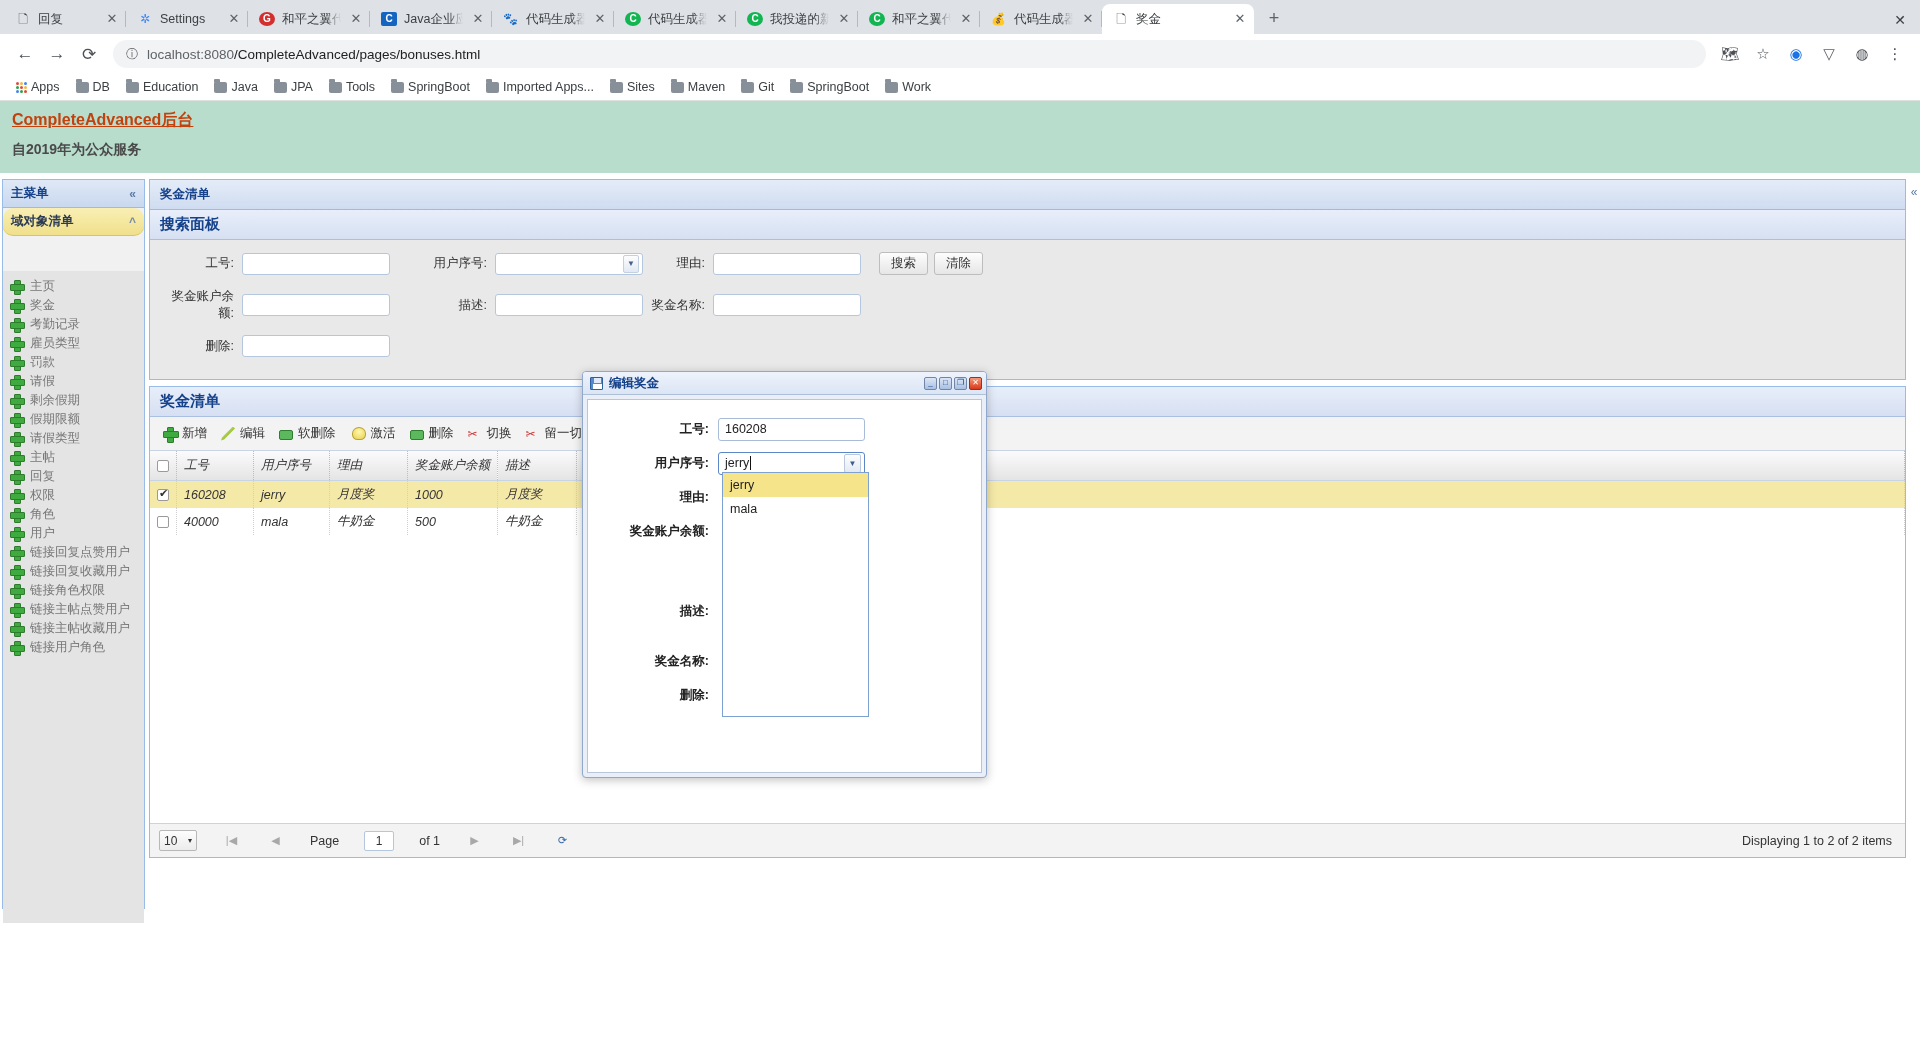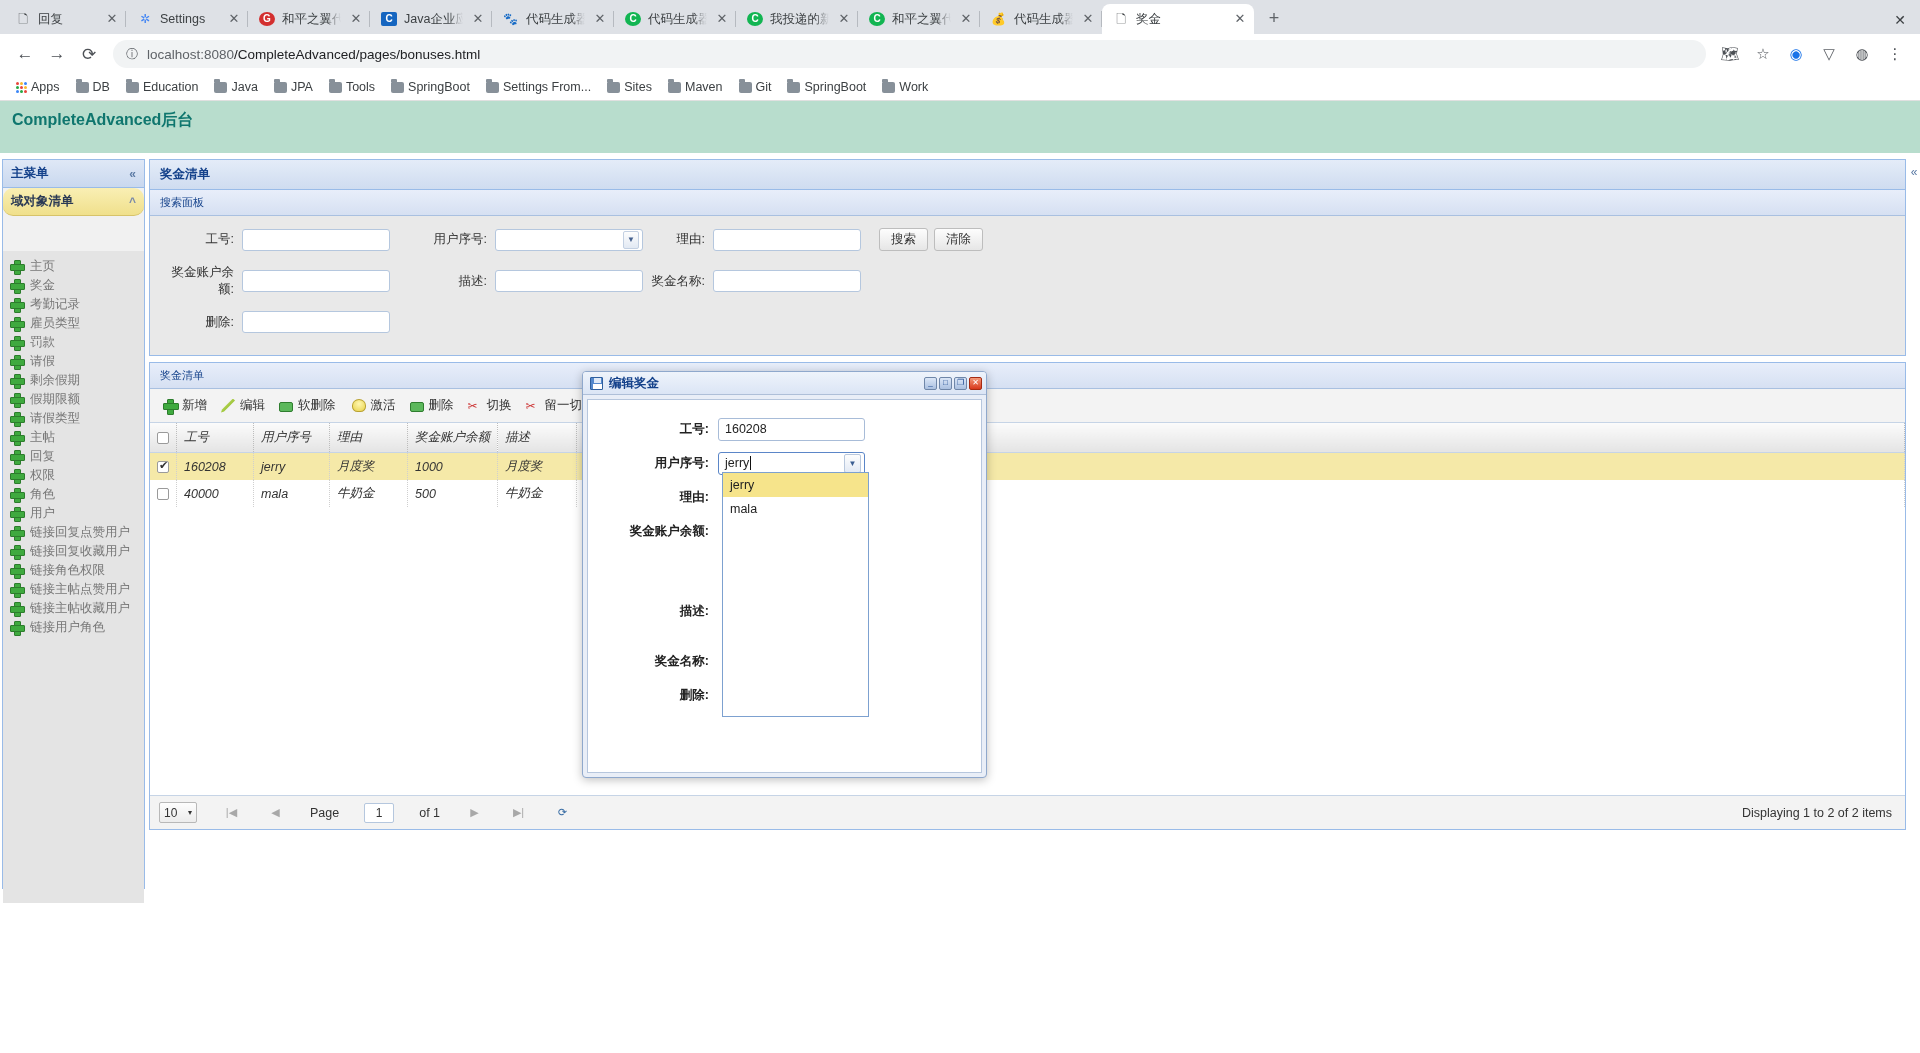--- a/index.html
+++ b/index.html
@@ -53,21 +53,21 @@
   .grid-icon i:nth-child(4){background:#28a745} .grid-icon i:nth-child(5){background:#e8453c}
   .grid-icon i:nth-child(6){background:#f9bb2d} .grid-icon i:nth-child(7){background:#3b86f7}
   .grid-icon i:nth-child(8){background:#28a745} .grid-icon i:nth-child(9){background:#e8453c}
   .folder { width:13px; height:11px; background:#879099; border-radius:1px 2px 2px 2px; position:relative; }
   .folder::before { content:""; position:absolute; top:-3px; left:0; width:6px; height:3px;
       background:#879099; border-radius:1px 1px 0 0; }
 
   
   .app { width:1920px; height:879px; background:#fff; position:relative; }
   .app-header { background:#b8ddcd; padding:9px 10px 12px 10px; }
-  .app-title { font-size:16px; font-weight:bold; color:#0f766e; margin:0 0 10px 2px; }
+  .app-title { font-size:16px; font-weight:bold; color:#c2410c; margin:0 0 10px 2px;text-decoration:underline; }
   .app-sub { font-size:14px; font-weight:bold; color:#4a4a4a; margin:0 0 2px 2px; }
 
   .body-row { display:flex; align-items:flex-start; padding:6px 0 0 0; background:#fff; height:741px; }
 
   
   .sidebar { width:143px; flex:0 0 143px; margin-left:2px; border:1px solid #99bbe8; background:#f1f1f1; height:730px; }
   .panel-head {
     background:linear-gradient(#dfe8f6,#c9d8ef); border-bottom:1px solid #99bbe8;
     padding:5px 8px; font-size:12.5px; font-weight:bold; color:#15428b;
     display:flex; align-items:center; justify-content:space-between;
@@ -91,21 +91,21 @@
   
   .center { flex:1 1 auto; margin:0 2px 0 4px; }
   .cpanel { border:1px solid #99bbe8; background:#fff; }
   .cpanel-title {
     background:linear-gradient(#e4ecf8,#cfdcf0); border-bottom:1px solid #99bbe8;
     padding:6px 10px; font-size:12.5px; font-weight:bold; color:#15428b;
     display:flex; align-items:center; justify-content:space-between;
   }
   .sub-title {
     background:linear-gradient(#e8eefa,#d6e0f2); border-bottom:1px solid #a9c0e0;
-    padding:5px 10px; font-size:11px; font-weight:normal; color:#15428b;
+    padding:5px 10px; font-size:15px; font-weight:bold; color:#15428b;
   }
   .search-body { background:#e9e9e9; padding:12px 10px 22px 10px; }
   .srow { display:flex; align-items:center; margin-bottom:13px; }
   .fld-label { font-size:12.5px; color:#333; text-align:right; padding-right:8px; }
   .txtbox { height:22px; background:#fff; border:1px solid #b5c7de; border-radius:3px; font-size:12.5px; padding:0 5px; color:#222; display:flex; align-items:center; }
   .combo { height:22px; background:#fff; border:1px solid #b5c7de; border-radius:3px;
       display:flex; align-items:center; justify-content:flex-end; padding-right:3px; }
   .combo .arrow { width:16px; height:18px; background:linear-gradient(#fdfdfd,#e2e9f3);
       border:1px solid #c3d0e2; border-radius:2px; display:flex; align-items:center; justify-content:center;
       font-size:8px; color:#45618e; }
@@ -307,21 +307,21 @@
     <div class="bm">
       <span class="folder"></span>
       <span>Tools</span>
     </div>
     <div class="bm">
       <span class="folder"></span>
       <span>SpringBoot</span>
     </div>
     <div class="bm">
       <span class="folder"></span>
-      <span>Settings From...</span>
+      <span>Imported Apps...</span>
     </div>
     <div class="bm">
       <span class="folder"></span>
       <span>Sites</span>
     </div>
     <div class="bm">
       <span class="folder"></span>
       <span>Maven</span>
     </div>
     <div class="bm">
@@ -336,20 +336,21 @@
       <span class="folder"></span>
       <span>Work</span>
     </div>
   </div>
 </div>
 
 <div class="app">
 
   <div class="app-header">
     <div class="app-title">CompleteAdvanced后台</div>
+    <div class="app-sub">自2019年为公众服务</div>
   </div>
 
   <div class="body-row">
 
     <div class="sidebar">
       <div class="panel-head">
         <span>主菜单</span>
         <span class="collapse">«</span>
       </div>
       <div class="acc-head">

